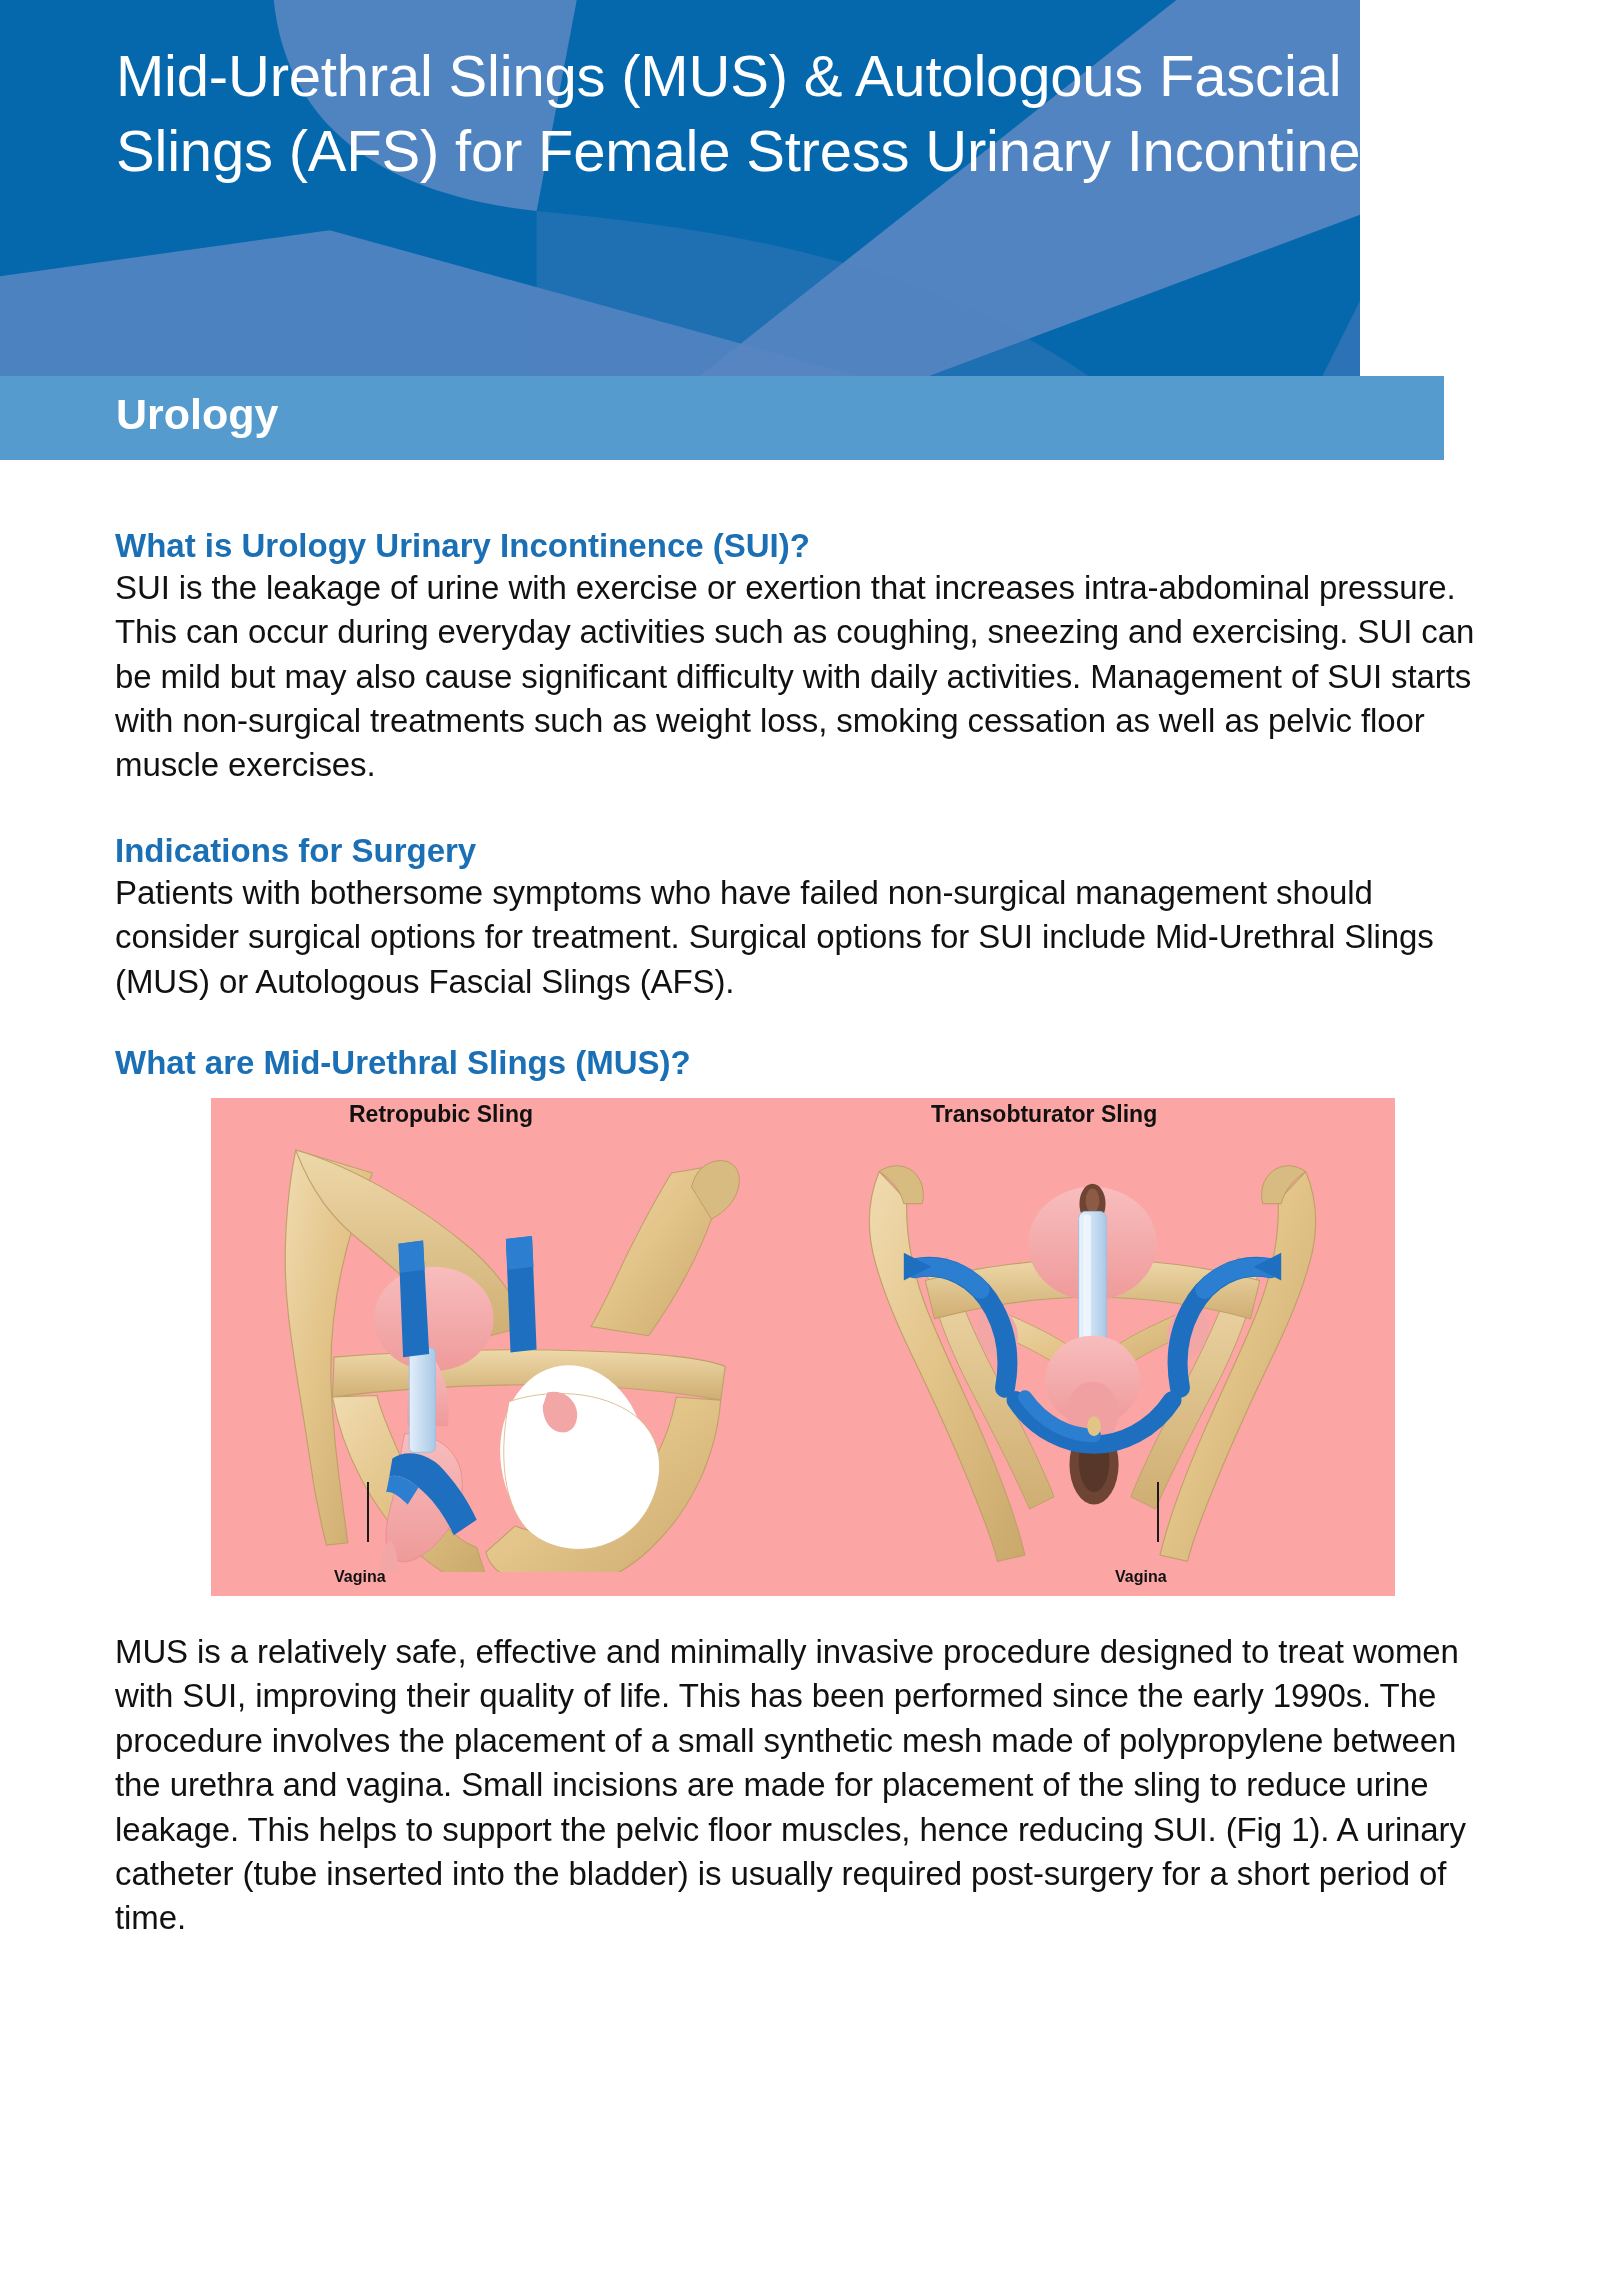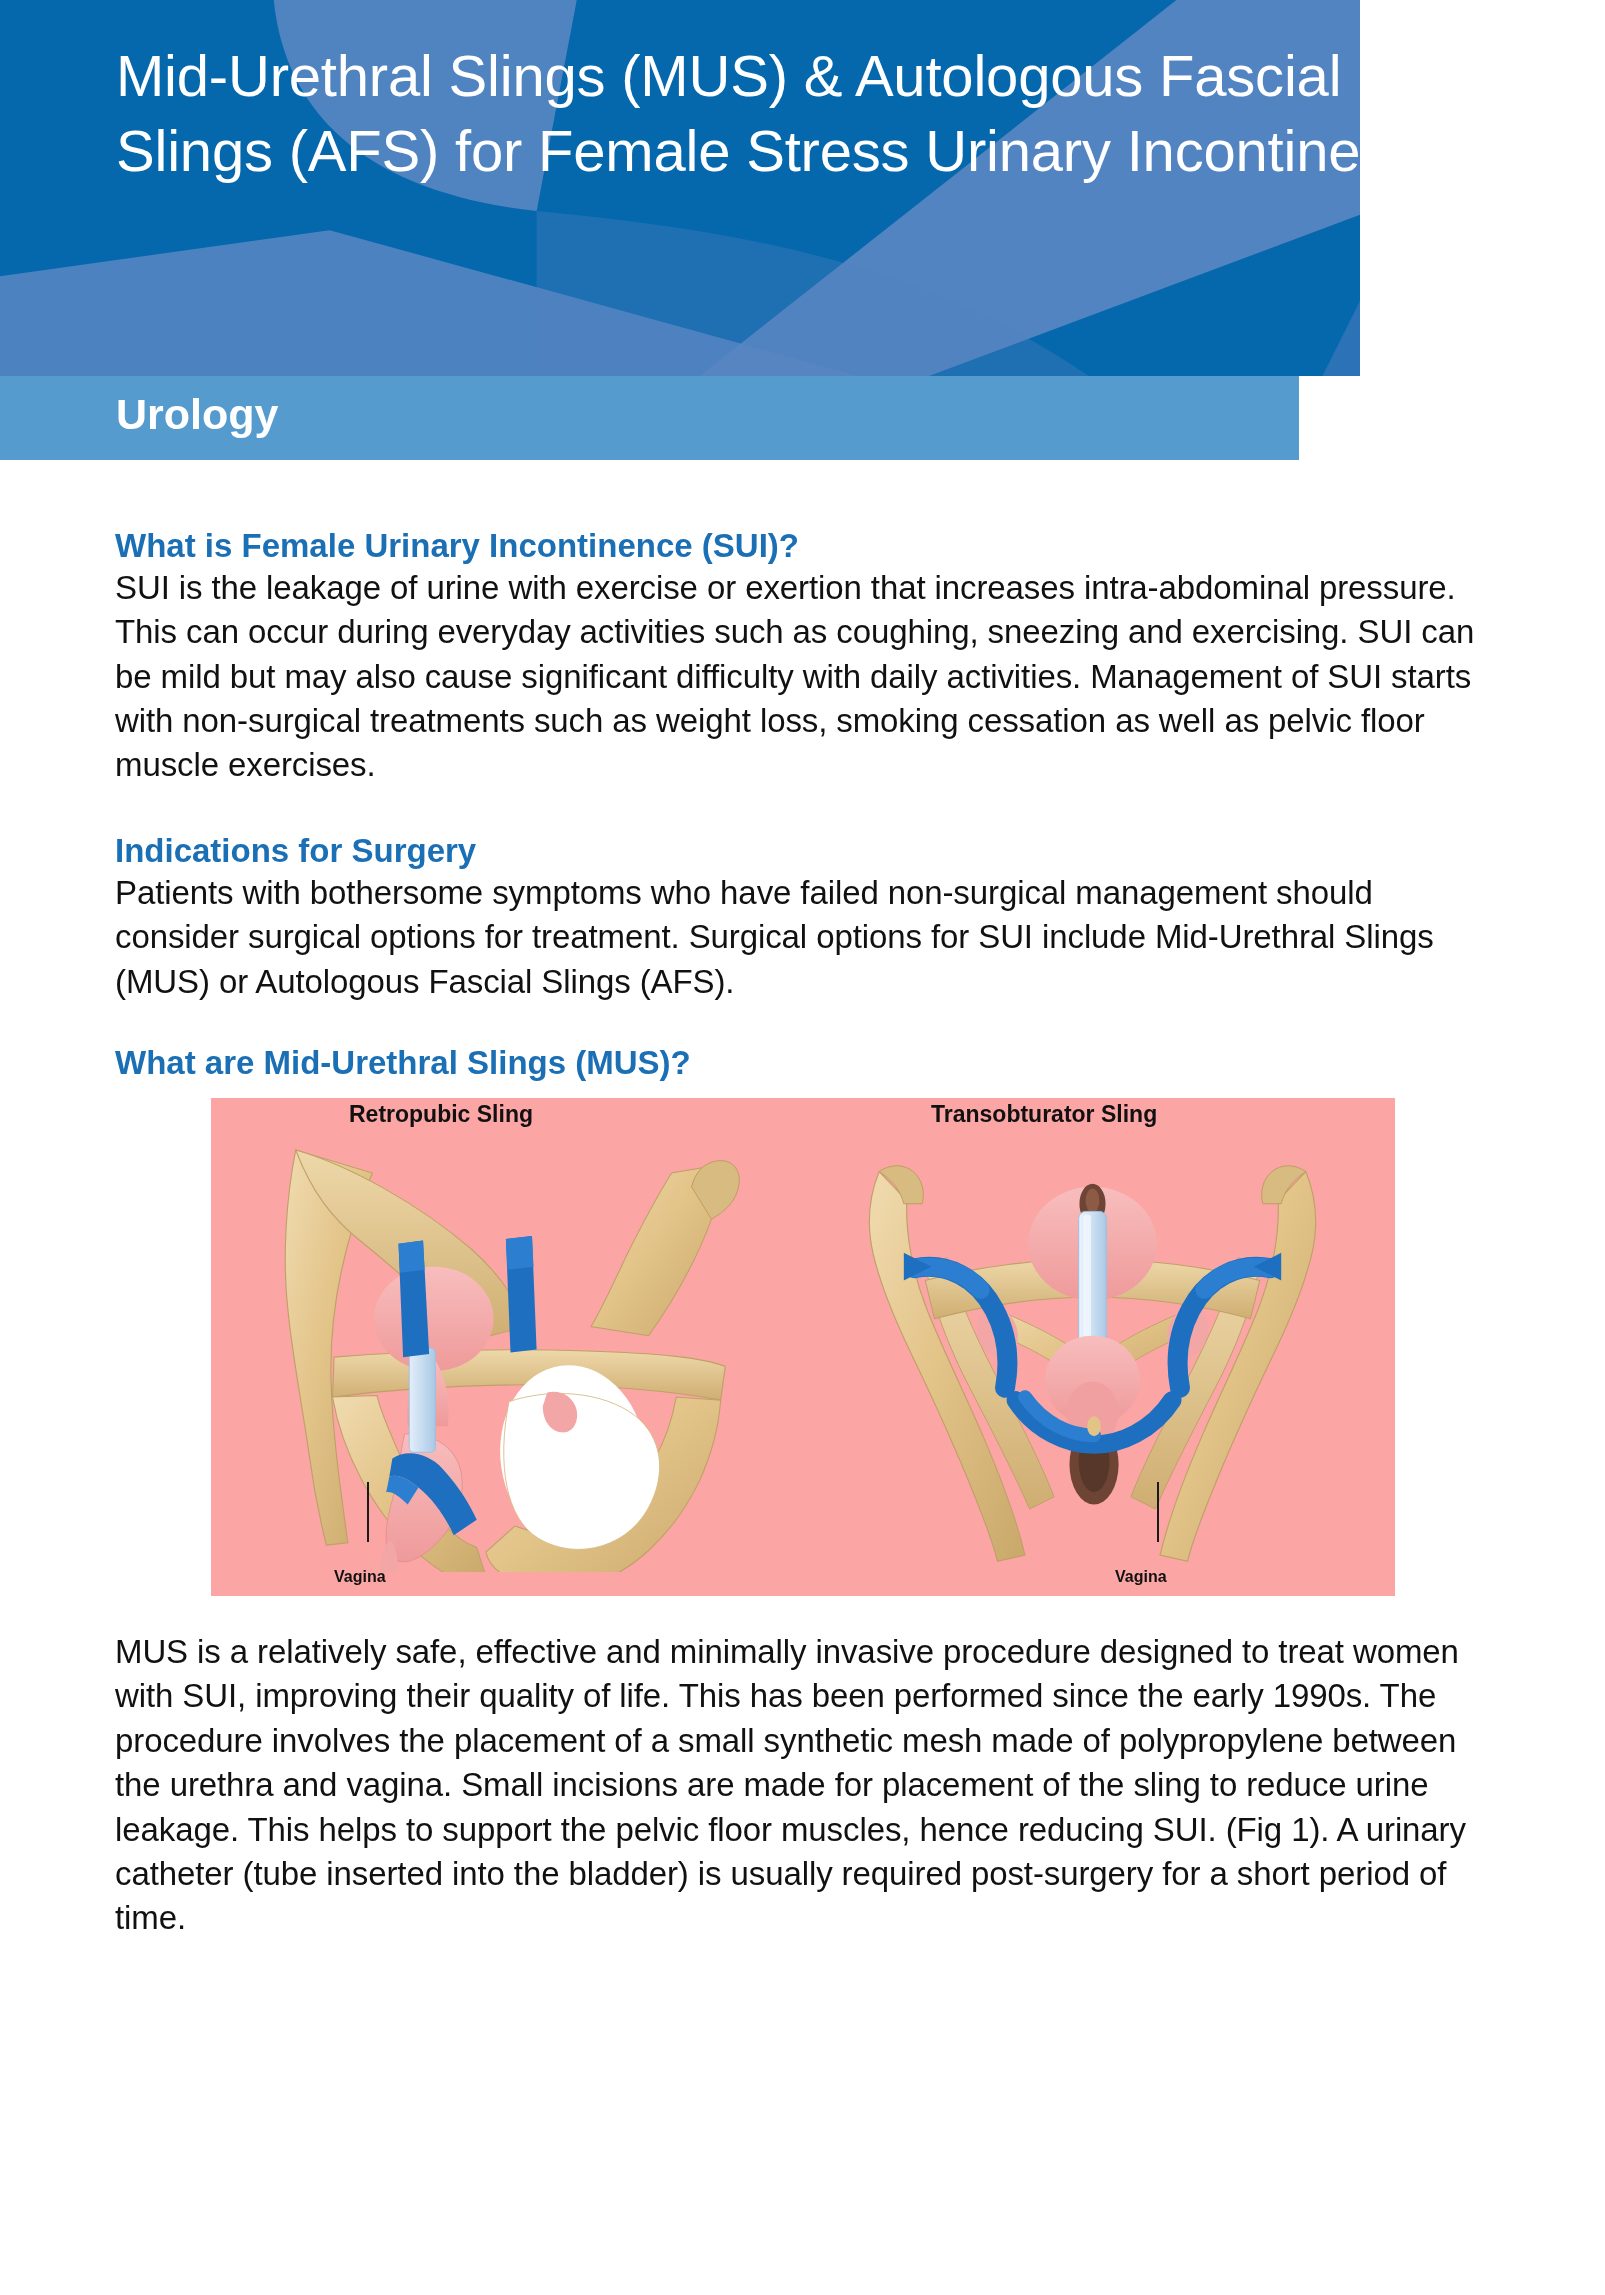--- a/index.html
+++ b/index.html
@@ -39,21 +39,21 @@
     line-height: 1.30;
     font-weight: 400;
     letter-spacing: -0.2px;
     white-space: pre-line;
     z-index: 4;
   }
 
   
   .specialty-band {
     position: relative;
-    width: 1299px;
+    width: 1444px;
     height: 84px;
     background: #559bcd;
     overflow: hidden;
   }
   .specialty-label {
     position: absolute;
     left: 116px;
     top: 14px;
     color: #ffffff;
     font-size: 43px;
@@ -170,21 +170,21 @@
 </div>
 
 <div class="specialty-band">
   <div class="specialty-label">Urology</div>
 </div>
 
 <div class="content">
 
   <div class="sp-1"></div>
 
-  <h2 class="section-heading">What is Female Urinary Incontinence (SUI)?</h2>
+  <h2 class="section-heading">What is Urology Urinary Incontinence (SUI)?</h2>
   <p class="body-text">SUI is the leakage of urine with exercise or exertion that increases intra-abdominal pressure. This can occur during everyday activities such as coughing, sneezing and exercising. SUI can be mild but may also cause significant difficulty with daily activities. Management of SUI starts with non-surgical treatments such as weight loss, smoking cessation as well as pelvic floor muscle exercises.</p>
 
   <div class="sp-2"></div>
 
   <h2 class="section-heading">Indications for Surgery</h2>
   <p class="body-text">Patients with bothersome symptoms who have failed non-surgical management should consider surgical options for treatment. Surgical options for SUI include Mid-Urethral Slings (MUS) or Autologous Fascial Slings (AFS).</p>
 
   <div class="sp-3"></div>
 
   <h2 class="section-heading">What are Mid-Urethral Slings (MUS)?</h2>

